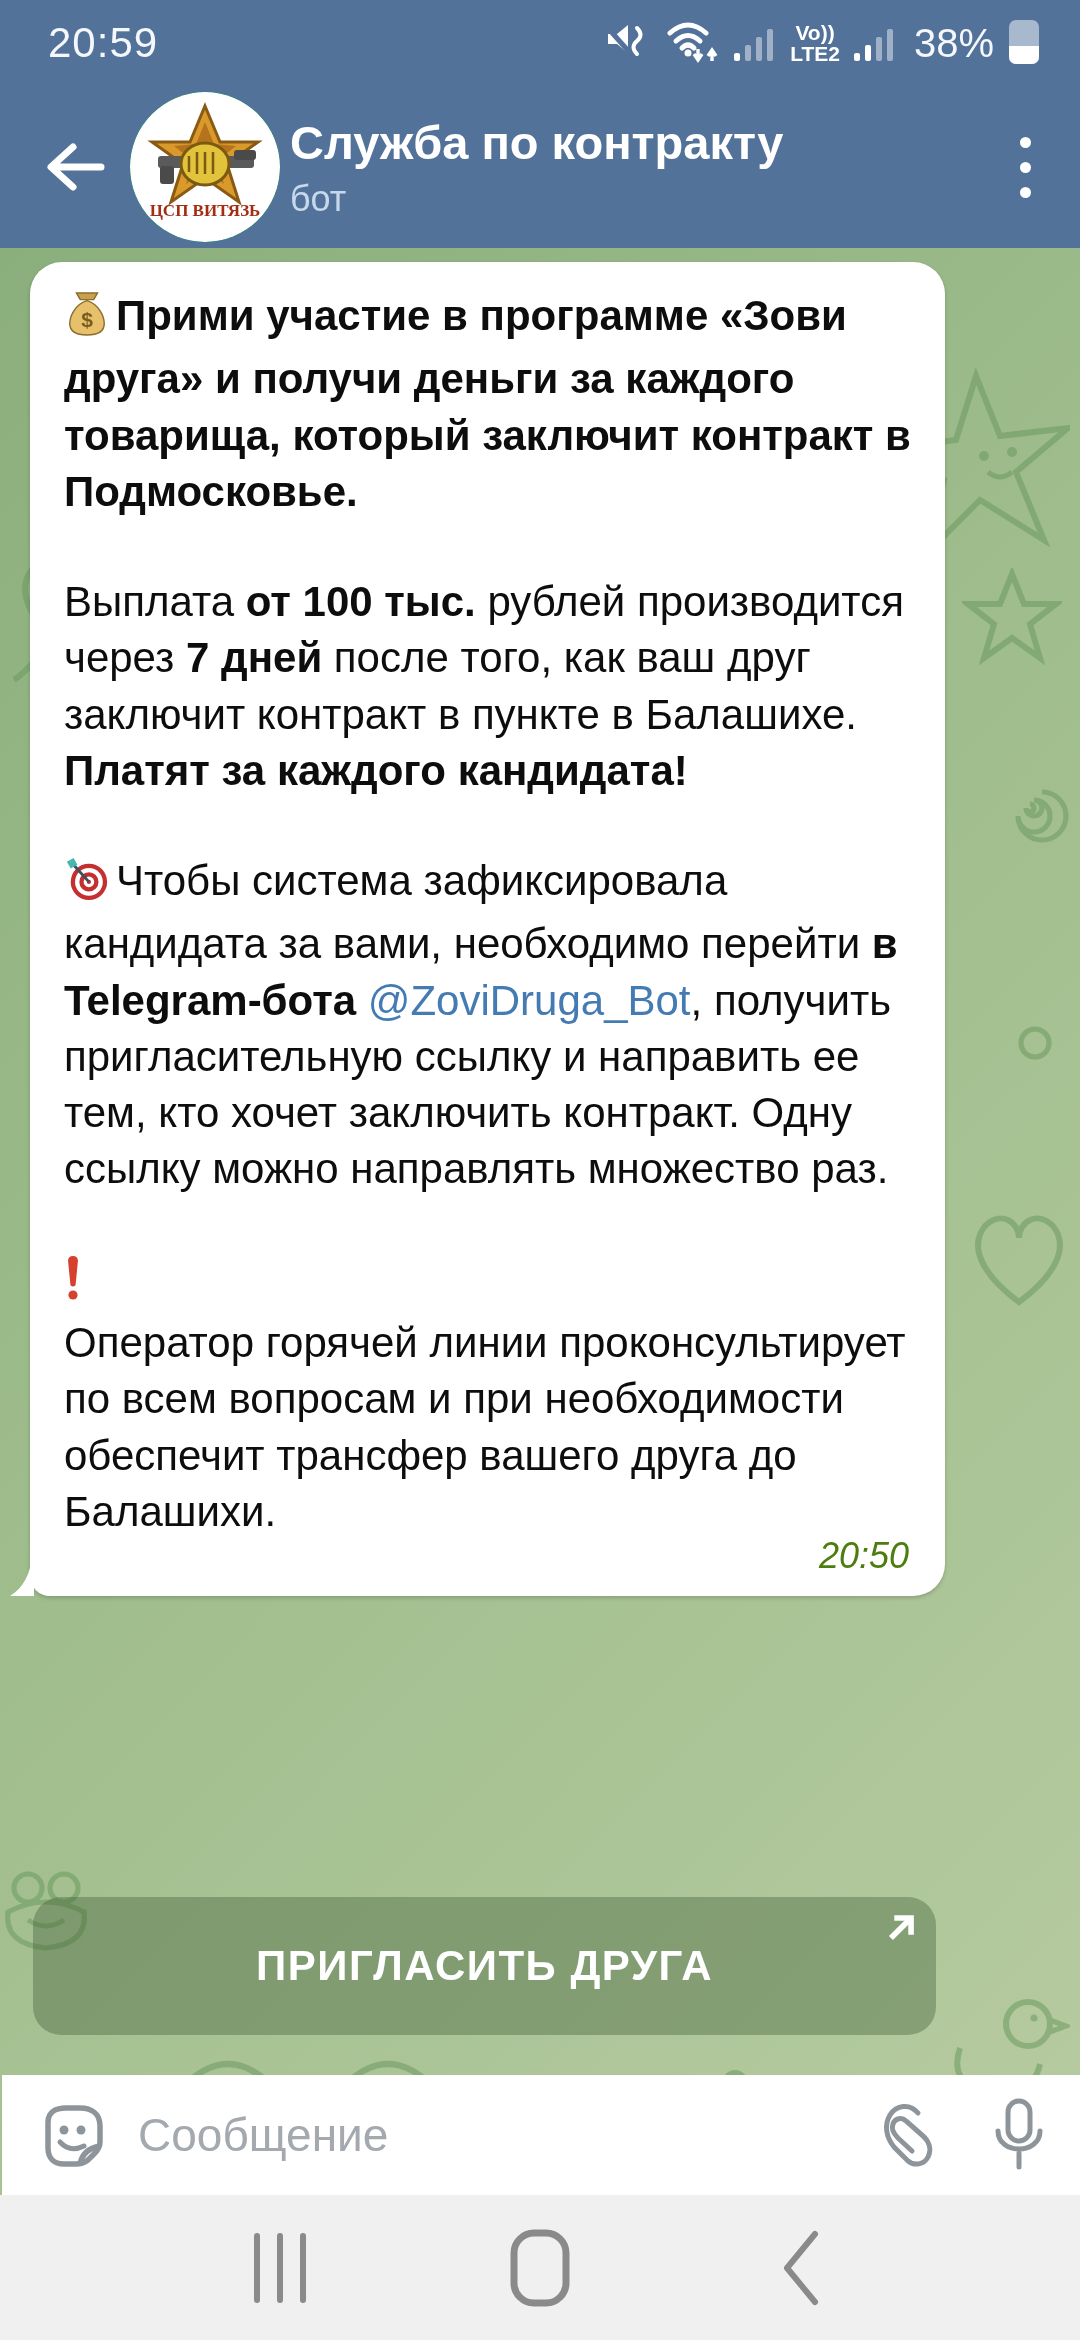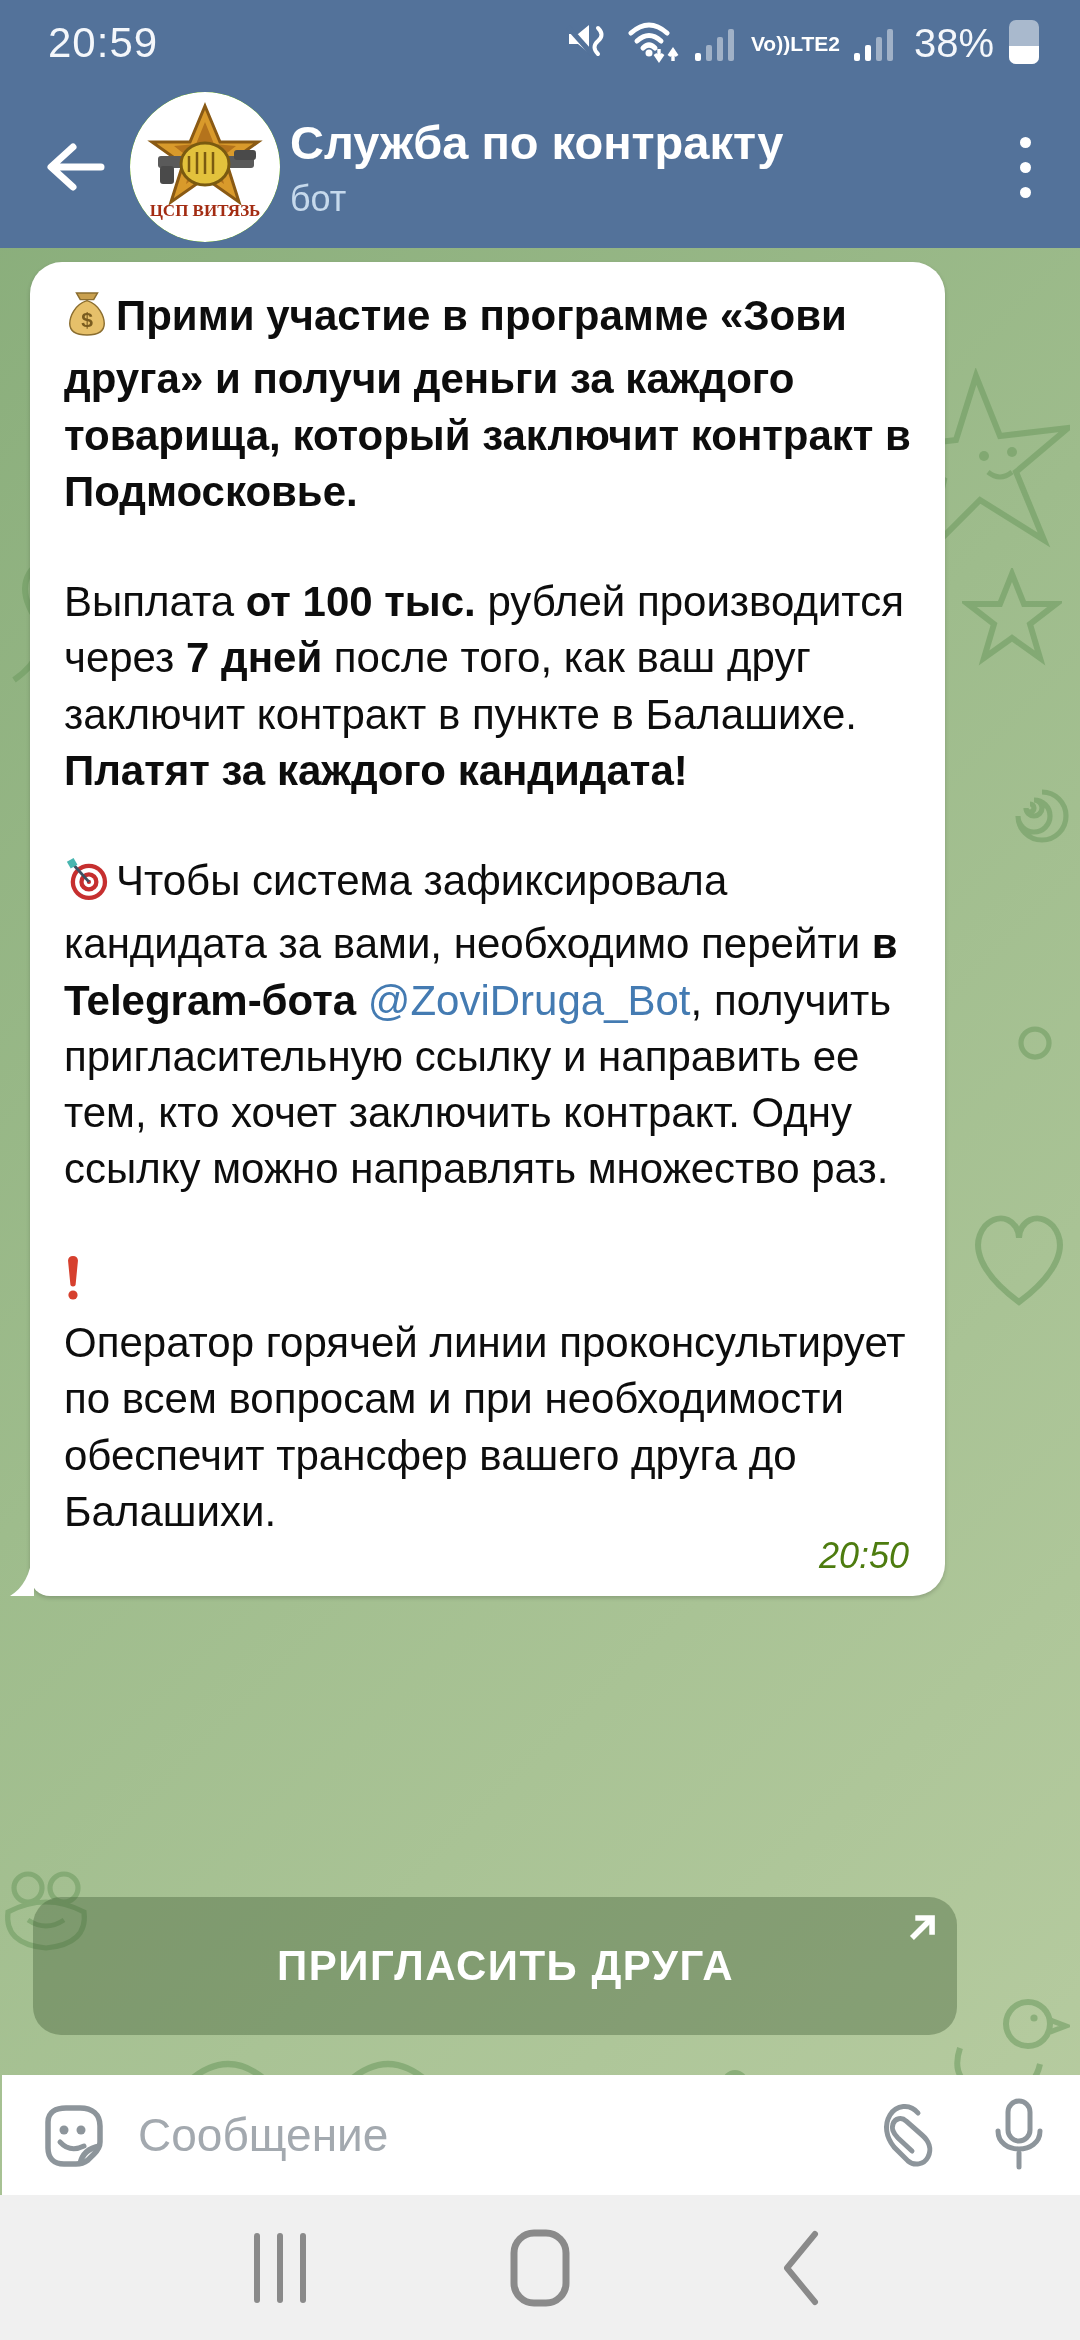--- a/index.html
+++ b/index.html
@@ -10,30 +10,30 @@
   }
   
   .statusbar{
     position:absolute;top:0;left:0;width:1080px;height:86px;background:#53729a;
     display:flex;align-items:center;justify-content:space-between;
     padding:0 40px 0 48px;box-sizing:border-box;color:#f4f7fb;
   }
   .sb-time{font-size:42px;letter-spacing:1px;}
   .sb-icons{display:flex;align-items:center;gap:14px;}
   .sb-pct{font-size:40px;margin-left:4px;}
-  .volte{display:flex;flex-direction:row;align-items:center;line-height:1;color:#fff;}
+  .volte{display:flex;flex-direction:column;align-items:center;line-height:1;color:#fff;}
   .volte span{font-size:21px;font-weight:bold;}
   
   .header{
     position:absolute;top:86px;left:0;width:1080px;height:162px;background:#53729a;
     display:flex;align-items:center;box-sizing:border-box;padding:0 20px;
   }
   .back-btn{width:110px;display:flex;justify-content:center;align-items:center;}
   .avatar{
-    width:150px;height:150px;border-radius:50%;background:#84cc16;flex:0 0 auto;
+    width:150px;height:150px;border-radius:50%;background:#22c55e;flex:0 0 auto;
     display:flex;align-items:center;justify-content:center;overflow:hidden;
   }
   .hd-text{margin-left:10px;flex:1;min-width:0;}
   .hd-title{color:#fff;font-size:47px;font-weight:bold;white-space:nowrap;}
   .hd-sub{color:#c6d9ec;font-size:36px;margin-top:8px;}
   .menu-dots{width:70px;display:flex;flex-direction:column;align-items:center;gap:14px;}
   .menu-dots i{width:11px;height:11px;border-radius:50%;background:#fff;}
   
   .chat{position:absolute;top:248px;left:0;width:1080px;height:1827px;}
   .doodle{position:absolute;opacity:.55;}
@@ -49,21 +49,21 @@
   .para{margin:0 0 54px 0;white-space:pre-wrap;}
   .para:last-of-type{margin-bottom:0;}
   .b{font-weight:bold;}
   .link{color:#447bb2;cursor:pointer;margin-top:20px;}
   .emoji{display:inline-block;vertical-align:-7px;margin-right:6px;}
   .msg-time{position:absolute;right:36px;bottom:16px;font-size:36px;color:#4d7c0f;font-style:italic;}
   
   .kb-btn{
     position:absolute;left:33px;top:1649px;width:903px;height:138px;
     background:rgba(62,92,52,.38);border-radius:28px;
-    display:flex;align-items:center;justify-content:center;cursor:pointer;padding-left:21px;
+    display:flex;align-items:center;justify-content:center;cursor:pointer;
   }
   .kb-btn .lbl{color:#fff;font-size:42px;font-weight:bold;letter-spacing:1.5px;}
   .kb-btn .corner{position:absolute;top:12px;right:16px;}
   
   .composer{
     position:absolute;top:2075px;left:2px;width:1080px;height:120px;background:#fff;
     display:flex;align-items:center;box-sizing:border-box;padding:8px 34px;
   }
   .composer .placeholder{color:#a3a9af;font-size:46px;margin-left:28px;flex:1;}
   .comp-icon{display:flex;align-items:center;justify-content:center;}

